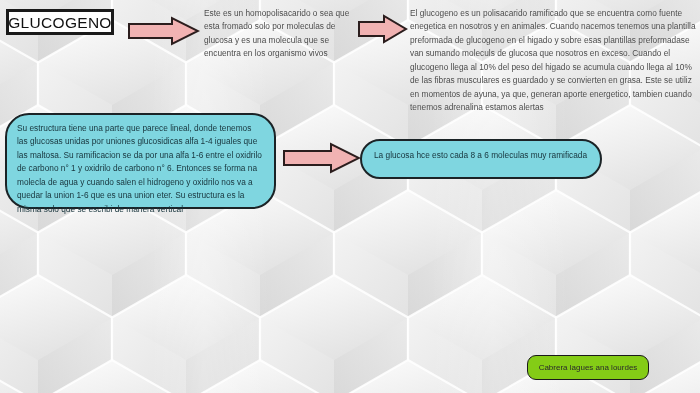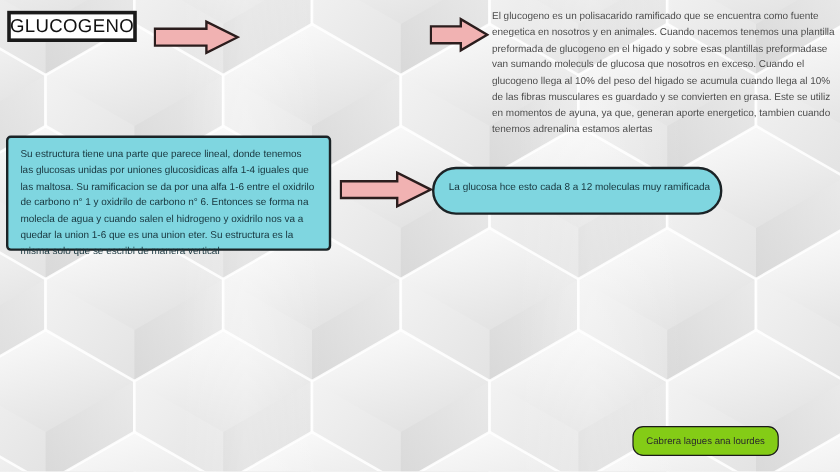--- a/index.html
+++ b/index.html
@@ -74,21 +74,21 @@
     border: 2.2px solid #1b2326;
     border-radius: 26px;
     color: #17343c;
     z-index: 5;
   }
   #box-estructura {
     left: 5px;
     top: 113px;
     width: 271px;
     height: 96px;
-    border-radius: 4px;
+    border-radius: 24px;
     padding: 7px 10px 6px 10px;
     font-size: 8.3px;
     line-height: 1.62;
   }
   #box-glucosa {
     left: 360px;
     top: 139px;
     width: 242px;
     height: 40px;
     border-radius: 20px;
@@ -227,24 +227,25 @@
   </svg>
 
   <svg class="arrow" id="arrow-top-right" width="50" height="30" viewBox="0 0 50 30">
     <polygon points="1,8 26,8 26,2 48,15 26,28 26,22 1,22" fill="#f1b2b2" stroke="#2b1d1d" stroke-width="2" stroke-linejoin="miter"></polygon>
   </svg>
 
   <svg class="arrow" id="arrow-mid" width="78" height="32" viewBox="0 0 78 32">
     <polygon points="1,9 48,9 48,2 76,16 48,30 48,23 1,23" fill="#f1b2b2" stroke="#2b1d1d" stroke-width="2" stroke-linejoin="miter"></polygon>
   </svg>
 
+  <div class="text-block" id="text-homopolisacarido">Este es un homopolisacarido  o sea que esta fromado solo por moleculas de glucosa y es una molecula que se encuentra en los organismo vivos</div>
 
   <div class="text-block" id="text-glucogeno-fuente">El glucogeno es un polisacarido ramificado que se encuentra como fuente enegetica en nosotros y en animales. Cuando nacemos tenemos una plantilla preformada de glucogeno en el higado  y sobre esas plantillas preformadase van sumando moleculs de glucosa que nosotros en exceso. Cuando el glucogeno llega al 10% del peso del higado se acumula  cuando llega al 10% de las fibras musculares es guardado y se convierten en grasa. Este se utiliz en momentos de ayuna, ya que, generan aporte energetico, tambien cuando tenemos adrenalina estamos alertas</div>
 
   <div class="cyan-box" id="box-estructura">Su estructura tiene una parte que parece lineal, donde tenemos las glucosas unidas por uniones glucosidicas alfa 1-4 iguales que las maltosa. Su ramificacion se da por una alfa 1-6 entre el oxidrilo de carbono n° 1 y oxidrilo de carbono n° 6. Entonces se forma na molecla de agua y cuando salen el hidrogeno y oxidrilo nos va a quedar la union 1-6  que es una union eter. Su estructura es la misma solo que se escribi de manera vertical</div>
 
-  <div class="cyan-box" id="box-glucosa">La glucosa hce esto cada 8  a 12 moleculas muy ramificada</div>
+  <div class="cyan-box" id="box-glucosa">La glucosa hce esto cada 8  a 6 moleculas muy ramificada</div>
 
   <div id="box-author">
     <span>Cabrera lagues ana lourdes</span>
   </div>
 
 </div>
 
 </body></html>

